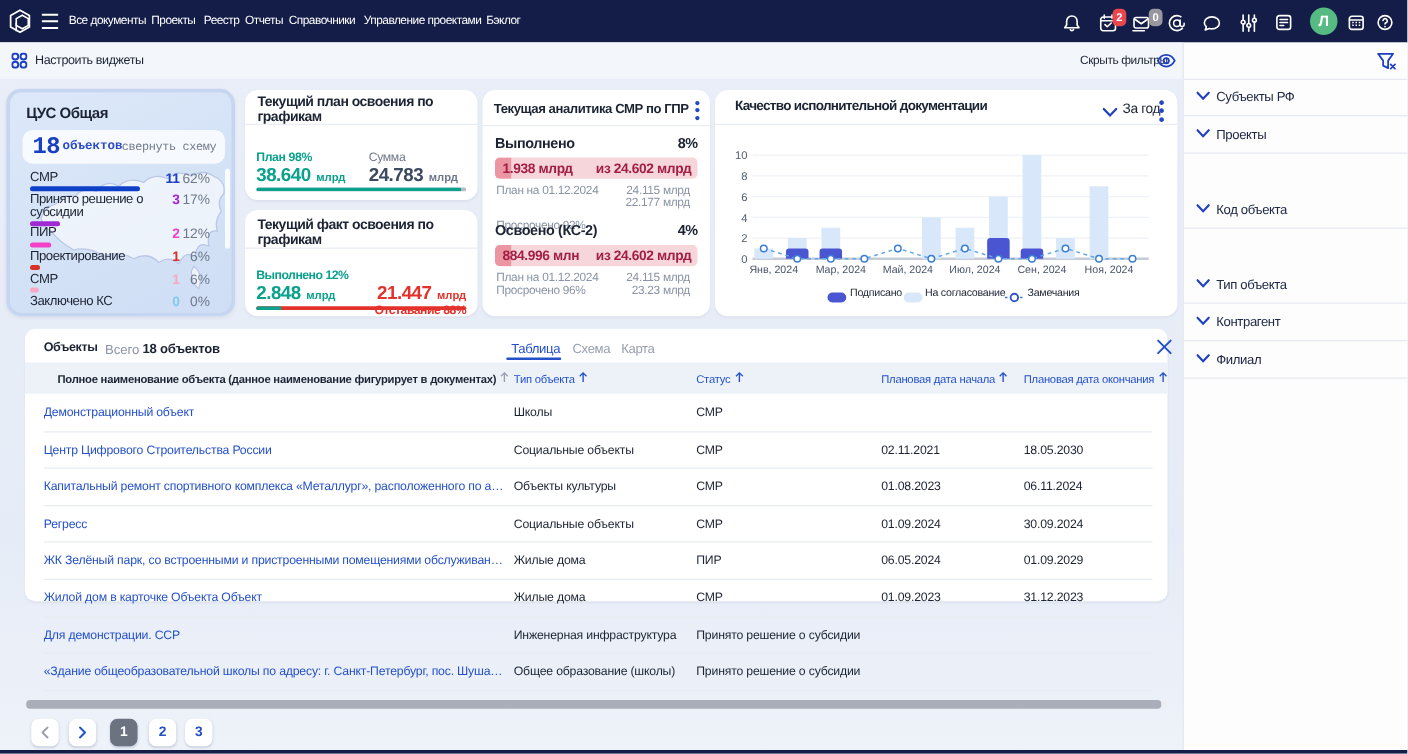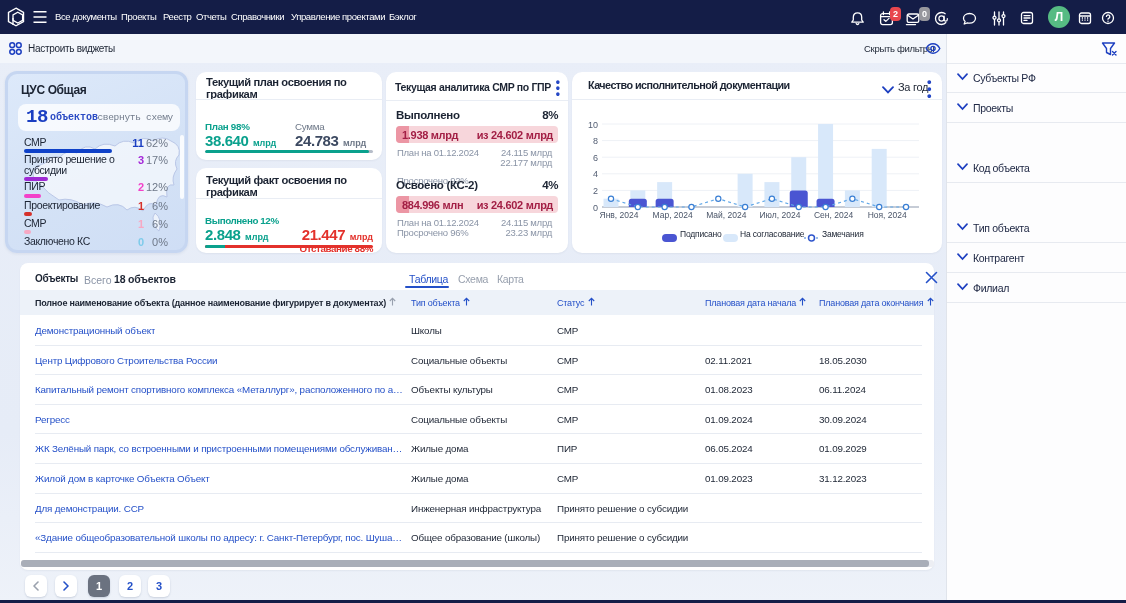--- a/index.html
+++ b/index.html
@@ -252,33 +252,33 @@
       <div class="abs" style="left:90px;top:162px;width:15px;height:8px;border-radius:4px;background:#4a55d2;"></div>
       <div class="abs" style="left:108px;top:157px;font-size:8.5px;letter-spacing:-0.2px;color:#1c2433;">Подписано</div>
       <div class="abs" style="left:151px;top:162px;width:15px;height:8px;border-radius:4px;background:#d8e8fa;"></div>
       <div class="abs" style="left:168px;top:157px;font-size:8.5px;letter-spacing:-0.2px;color:#1c2433;">На согласование</div>
       <svg class="abs" style="left:232px;top:161px" width="15" height="10" viewBox="0 0 15 10">
         <line x1="0" y1="5" x2="15" y2="5" stroke="#3a7fd4" stroke-width="1.2" stroke-dasharray="2,2"></line>
         <circle cx="7.5" cy="5" r="3" fill="#fff" stroke="#2f55cc" stroke-width="1.5"></circle>
       </svg>
       <div class="abs" style="left:250px;top:157px;font-size:8.5px;letter-spacing:-0.2px;color:#1c2433;">Замечания</div>
     </div>
-    <div class="card" style="left:20px;top:229px;width:914px;height:307px;border-radius:8px;">
+    <div class="card" style="left:20px;top:229px;width:914px;height:218px;border-radius:8px;">
       <div class="abs ttl" style="left:15px;top:10px;font-size:10px;letter-spacing:-0.3px;">Объекты</div>
       <div class="abs" style="left:64px;top:11px;font-size:10.5px;color:#8a94a6;">Всего</div>
       <div class="abs ttl" style="left:94px;top:10px;font-size:10.5px;letter-spacing:-0.2px;">18 объектов</div>
       <div class="abs" style="left:389px;top:10px;font-size:10.5px;letter-spacing:-0.3px;font-weight:500;color:#2450c8;">Таблица</div>
       <div class="abs" style="left:385px;top:23px;width:44px;height:2px;background:#2450c8;border-radius:1px;"></div>
       <div class="abs" style="left:438px;top:10px;font-size:10.5px;letter-spacing:-0.3px;color:#98a0ae;">Схема</div>
       <div class="abs" style="left:477px;top:10px;font-size:10.5px;letter-spacing:-0.3px;color:#98a0ae;">Карта</div>
       <svg class="abs" style="left:905px;top:8px" width="13" height="13" viewBox="0 0 13 13">
         <path d="M1.5 1.5 L11.5 11.5 M11.5 1.5 L1.5 11.5" stroke="#2450c8" stroke-width="1.6" stroke-linecap="round"></path>
       </svg>
       <div class="abs" style="left:0;top:27px;width:914px;height:25px;background:#edf2f9;"></div>
-      <div class="cell" style="left:15px;top:34px;color:#1c2433;font-size:9px;letter-spacing:-0.2px;font-weight:600;">Полное наименование объекта (данное наименование фигурирует в документах)&nbsp;<svg width="9" height="10" viewBox="0 0 9 10" style="vertical-align:-1px;">
+      <div class="cell" style="left:26px;top:34px;color:#1c2433;font-size:9px;letter-spacing:-0.2px;font-weight:600;">Полное наименование объекта (данное наименование фигурирует в документах)&nbsp;<svg width="9" height="10" viewBox="0 0 9 10" style="vertical-align:-1px;">
           <path d="M4.5 8.5 V1.5 M1.8 4 L4.5 1.3 L7.2 4" fill="none" stroke="#98a0ae" stroke-width="1.1"></path>
         </svg></div>
       <div class="cell" style="left:391px;top:34px;color:#2450c8;font-size:9px;letter-spacing:-0.2px;font-weight:500;">Тип объекта&nbsp;<svg width="9" height="10" viewBox="0 0 9 10" style="vertical-align:-1px;">
           <path d="M4.5 8.5 V1.5 M1.8 4 L4.5 1.3 L7.2 4" fill="none" stroke="#2450c8" stroke-width="1.1"></path>
         </svg></div>
       <div class="cell" style="left:537px;top:34px;color:#2450c8;font-size:9px;letter-spacing:-0.2px;font-weight:500;">Статус&nbsp;<svg width="9" height="10" viewBox="0 0 9 10" style="vertical-align:-1px;">
           <path d="M4.5 8.5 V1.5 M1.8 4 L4.5 1.3 L7.2 4" fill="none" stroke="#2450c8" stroke-width="1.1"></path>
         </svg></div>
       <div class="cell" style="left:685px;top:34px;color:#2450c8;font-size:9px;letter-spacing:-0.2px;font-weight:500;">Плановая дата начала&nbsp;<svg width="9" height="10" viewBox="0 0 9 10" style="vertical-align:-1px;">
           <path d="M4.5 8.5 V1.5 M1.8 4 L4.5 1.3 L7.2 4" fill="none" stroke="#2450c8" stroke-width="1.1"></path>

